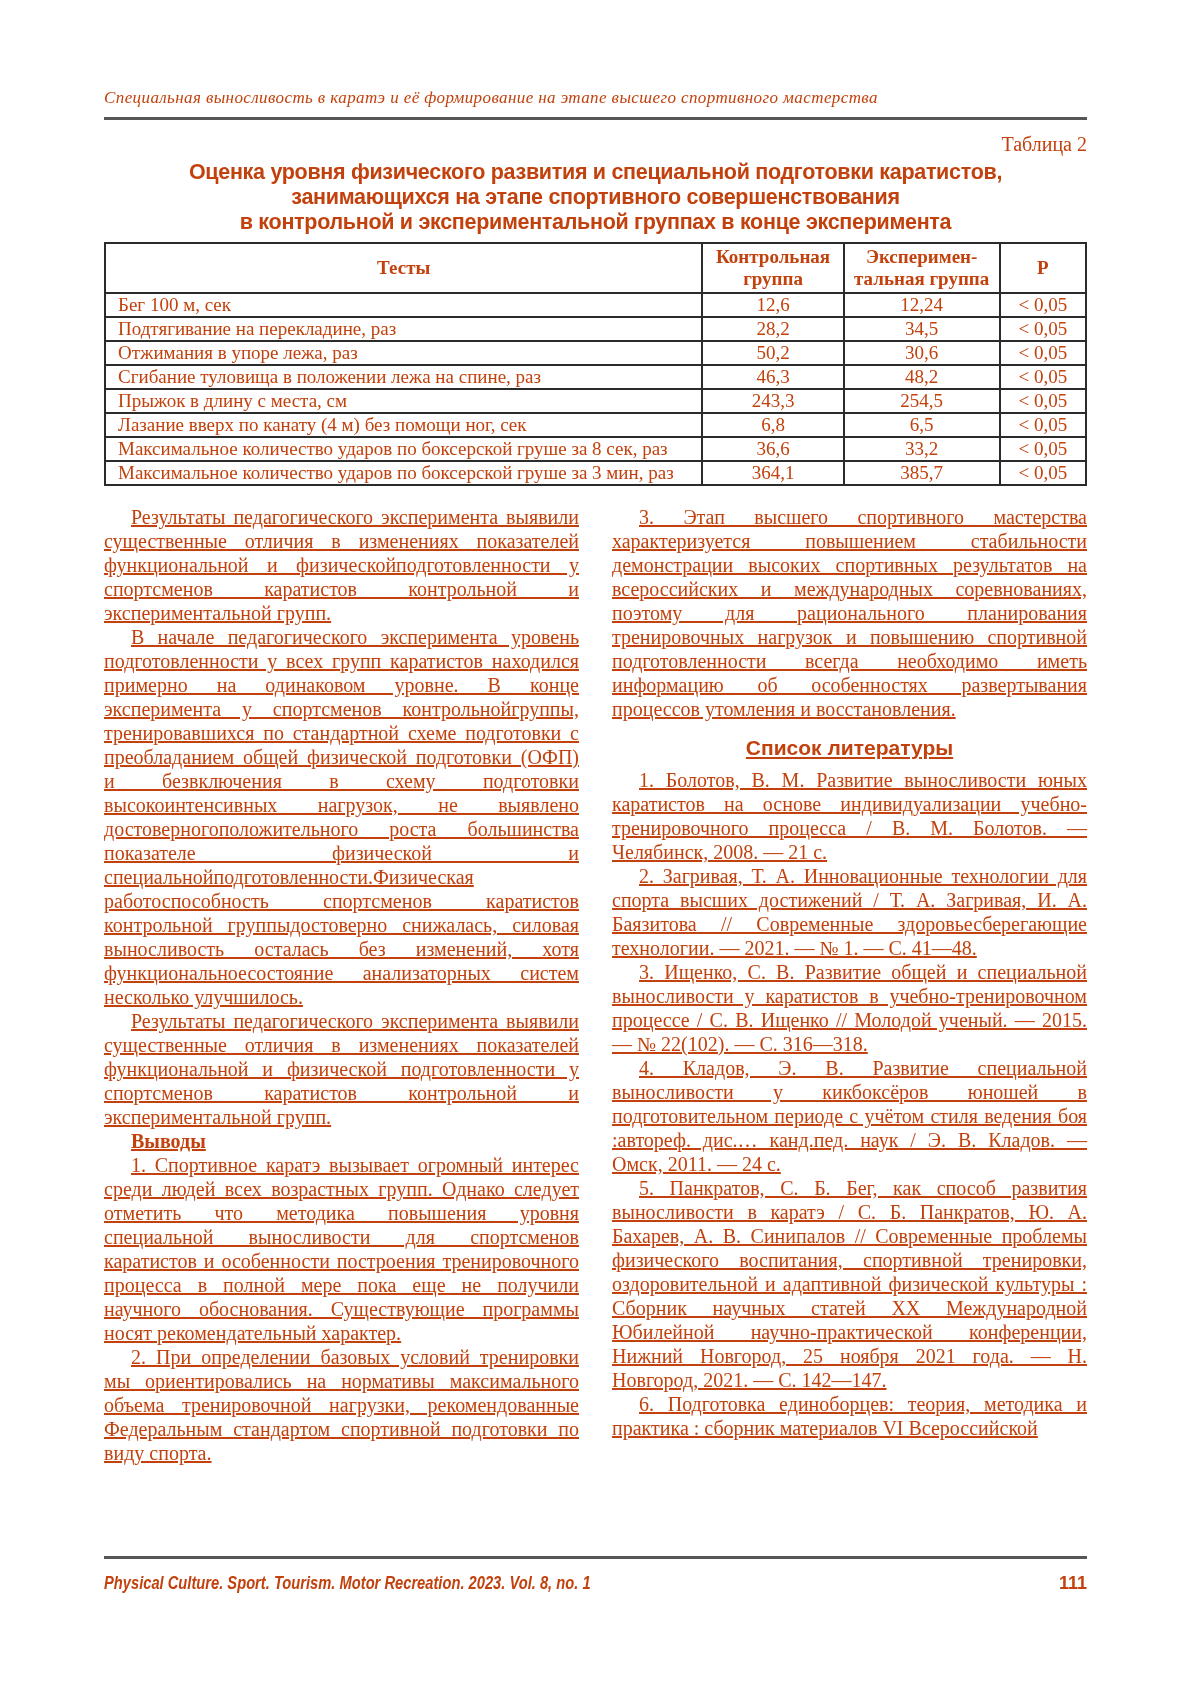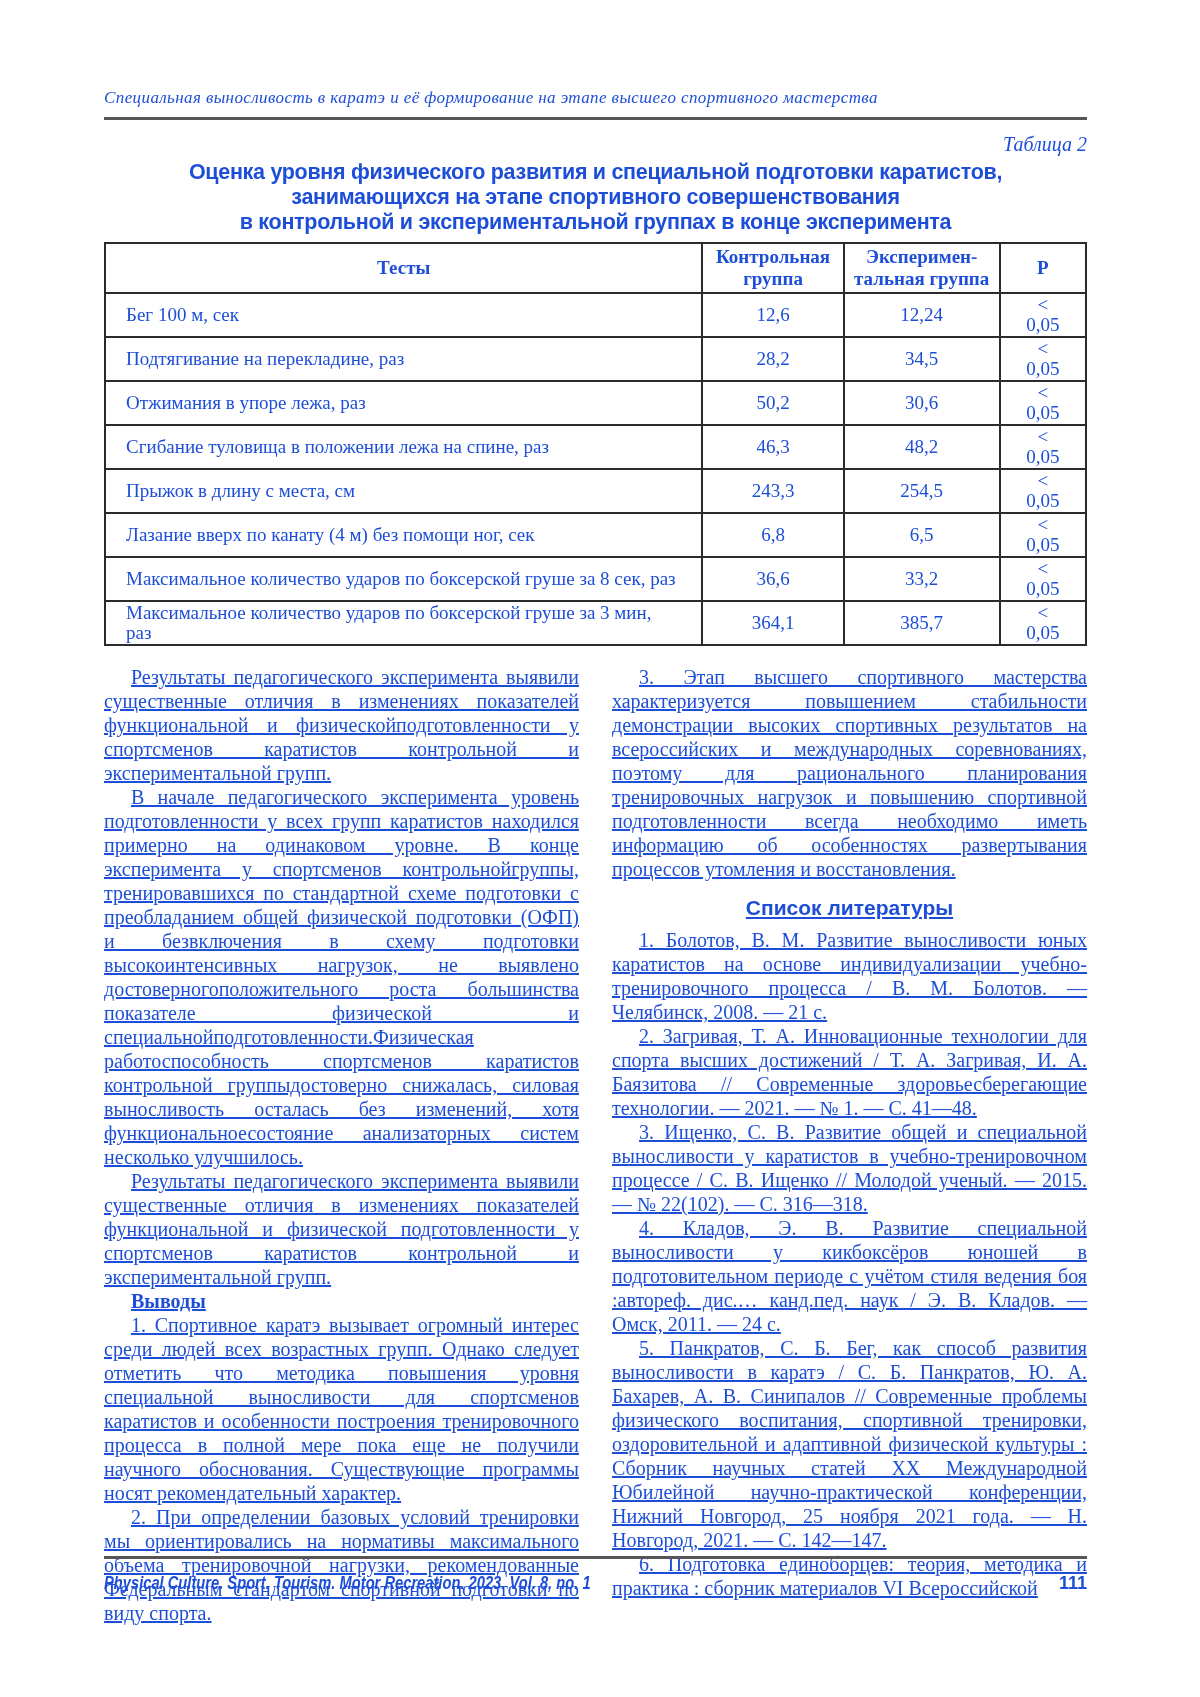--- a/index.html
+++ b/index.html
@@ -1,39 +1,39 @@
 <!DOCTYPE html>
 <html lang="ru"><head>
 <meta charset="utf-8">
 <style>
   html,body { margin:0; padding:0; background:#ffffff; }
   .page {
     position:relative; width:1200px; height:1697px; background:#ffffff;
-    font-family:"Liberation Serif", serif; color:#1d4ed8; overflow:hidden;
+    font-family:"Liberation Serif", serif; color:#c2410c; overflow:hidden;
   }
   .content { position:absolute; left:104px; top:0; width:983px; }
 
   .running-head { margin-top:88px; font-style:italic; font-size:17px; letter-spacing:0.4px; }
   .head-rule { height:3px; background:#565656; margin-top:9px; }
 
-  .table-label { text-align:right; font-style:italic; font-size:20px; margin-top:13px; }
+  .table-label { text-align:right; font-size:20px; margin-top:13px; }
 
   .table-title {
     font-family:"Liberation Sans", sans-serif; font-weight:bold;
     font-size:21.5px; line-height:25px; text-align:center;
     margin:4px 0 0 0; letter-spacing:-0.3px;
   }
 
   table.results { width:100%; border-collapse:collapse; margin-top:7px; table-layout:fixed; }
   table.results th, table.results td { border:2px solid #2b2b2b; }
   table.results th {
     font-weight:bold; text-align:center; vertical-align:middle;
     font-size:19px; line-height:22px; padding:2px 6px;
   }
-  table.results td { font-size:19px; line-height:20px; padding:1px 20px; vertical-align:middle; }
+  table.results td { font-size:19px; line-height:20px; padding:1px 12px; vertical-align:middle; }
   td.num { text-align:center; }
   .w-test { width:60.9%; } .w-ctrl { width:14.4%; } .w-exp { width:15.9%; } .w-p { width:8.8%; }
 
   .columns { display:flex; gap:33px; margin-top:19px;text-decoration:underline; }
   .col { width:475px; font-size:20px; line-height:24px; text-align:justify; }
   .col p { margin:0; text-indent:27px; }
   .conclusions-head { font-weight:bold; }
   .refs-head {
     font-family:"Liberation Sans", sans-serif; font-weight:bold;
     font-size:21px; line-height:24px; text-align:center; margin:15px 0 8px 0;

